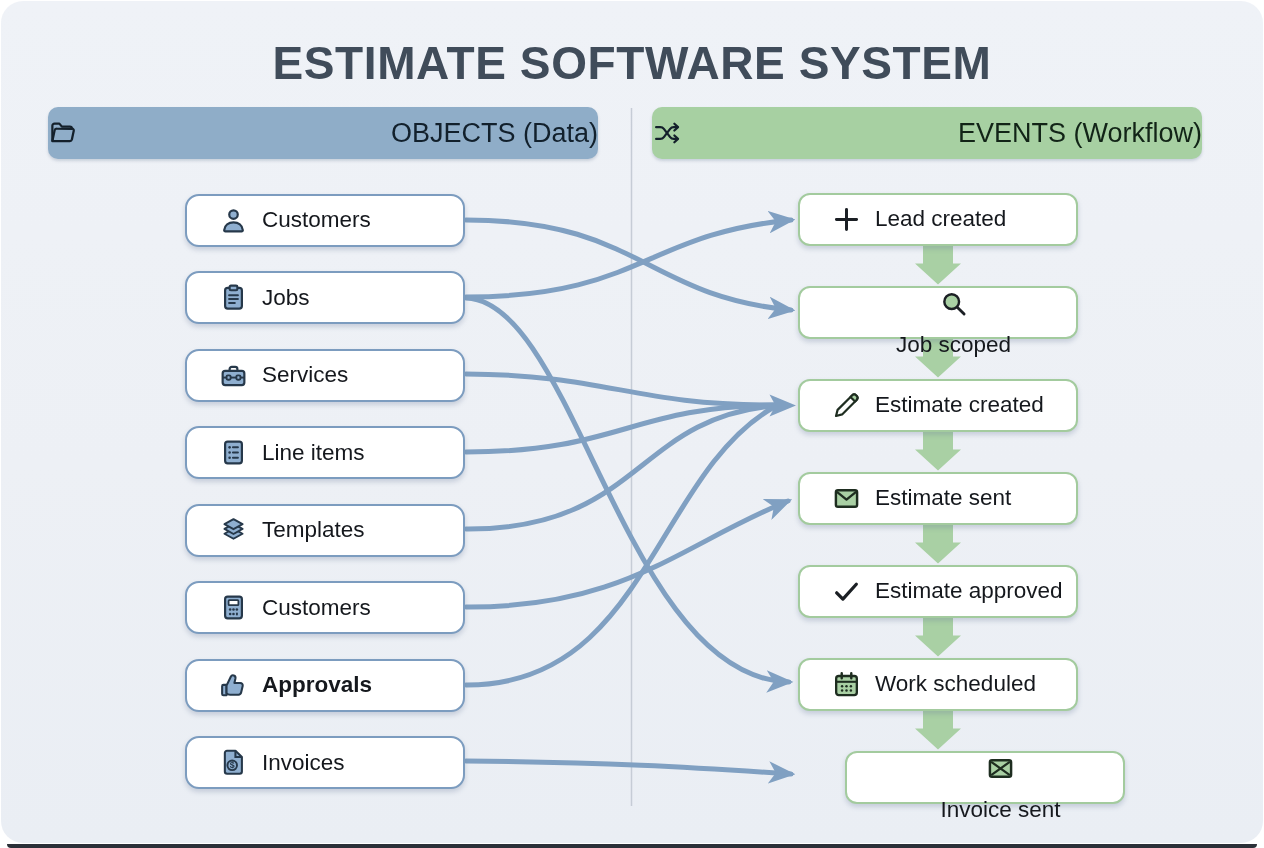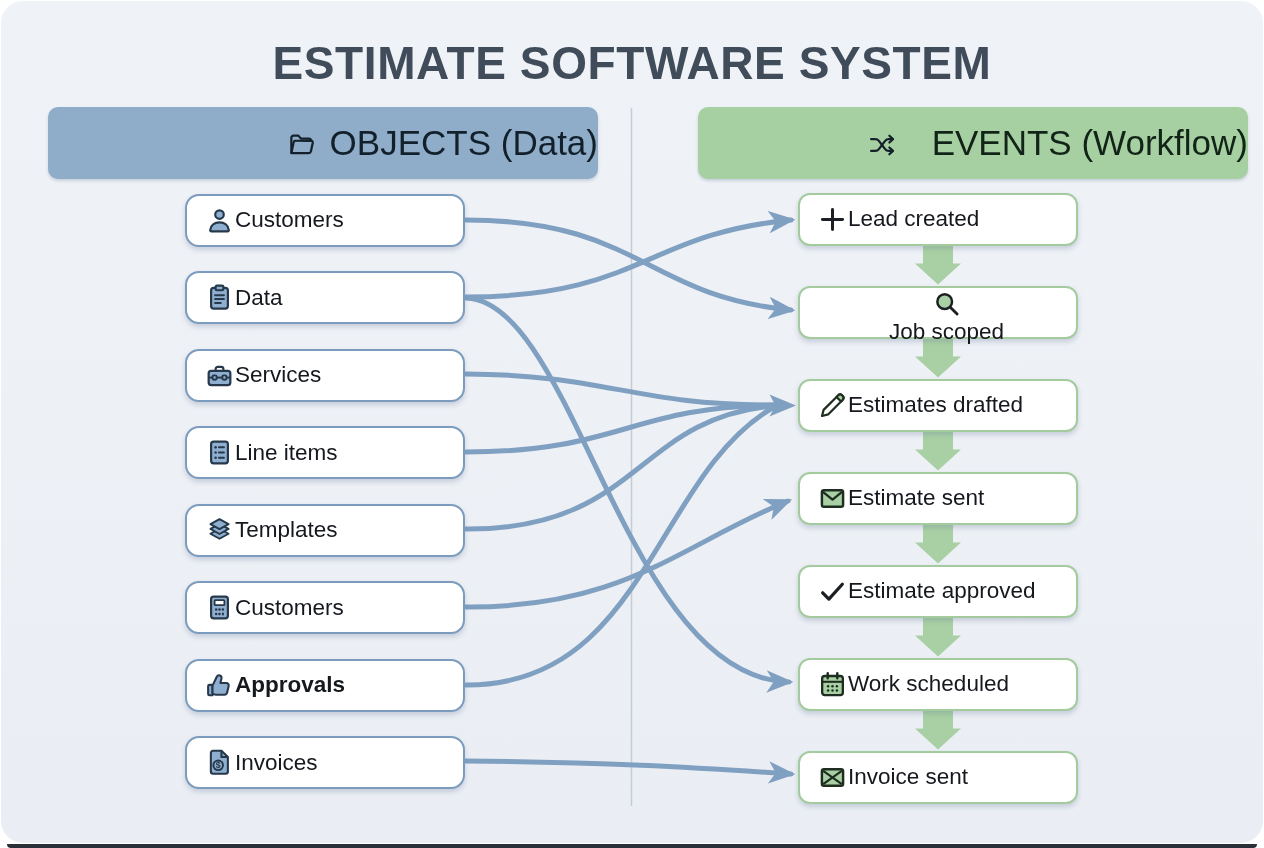--- a/index.html
+++ b/index.html
@@ -5,29 +5,29 @@
   html,body{margin:0;padding:0;background:#ffffff;}
   .stage{position:relative;width:1264px;height:848px;overflow:hidden;
          font-family:"Liberation Sans","DejaVu Sans",sans-serif;background:#fff;}
   .card{position:absolute;left:1px;top:1px;right:1px;bottom:5px;
         background:linear-gradient(180deg,#eff2f7 0%,#edf0f5 55%,#eaeef4 100%);
         border-radius:22px;}
   .bottom-edge{position:absolute;left:7px;right:7px;bottom:0;height:4px;
         background:#2b3038;border-radius:0 0 8px 8px;}
   .title{position:absolute;left:0;top:36px;width:100%;text-align:center;
         font-size:46px;font-weight:600;letter-spacing:.6px;color:#404c5a;z-index:3;}
-  .col-header{position:absolute;top:107px;width:550px;height:72px;border-radius:10px;
-        display:flex;align-items:center;justify-content:flex-end;gap:13px;
-        font-size:35px;font-weight:500;color:#12202c;z-index:3;
+  .col-header{position:absolute;top:107px;width:550px;height:52px;border-radius:10px;
+        display:flex;align-items:center;justify-content:space-between;gap:13px;
+        font-size:27px;font-weight:500;color:#12202c;z-index:3;
         box-shadow:0 2px 3px rgba(90,110,140,.25);}
   .objects-header{left:48px;background:#8fadc8;}
-  .events-header{left:698px;background:#a7d0a2;color:#122417;gap:35px;}
+  .events-header{left:652px;background:#a7d0a2;color:#122417;gap:35px;}
   .col-header .hico{width:30px;height:30px;display:block;}
   .node{position:absolute;width:280px;height:53px;box-sizing:border-box;background:#ffffff;
-        display:flex;align-items:center;padding-left:17px;z-index:2;
+        display:flex;align-items:center;gap:13px;padding-left:31px;z-index:2;
         font-size:22.5px;color:#15181d;
         box-shadow:0 3px 5px rgba(100,120,150,.28);}
   .obj-node{border:2.5px solid #7c9cbf;border-radius:14px;}
   .evt-node{border:2.5px solid #a3cb9e;border-radius:12px;}
   .node .ico{width:31px;height:31px;flex:0 0 31px;display:block;}
   .node .lbl{white-space:nowrap;}
   #connector-layer{position:absolute;left:0;top:0;z-index:1;}
 </style>
 </head>
 <body>
@@ -87,21 +87,21 @@
             <path d="M4.8 19.4c.4-3.7 3.4-5.9 7.2-5.9s6.8 2.2 7.2 5.9a.9.9 0 0 1-.9 1H5.7a.9.9 0 0 1-.9-1Z" fill="#8fafd0" stroke="#26384a" stroke-width="1.7" stroke-linejoin="round"></path>
           </svg></span>
         <span class="lbl">Customers</span>
       </div>
       <div class="node obj-node" style="left: 185px; top: 271px;">
         <span class="ico"><svg viewBox="0 0 24 24" width="100%" height="100%">
             <rect x="5.5" y="4.6" width="13" height="16" rx="2" fill="#8fafd0" stroke="#26384a" stroke-width="1.7"></rect>
             <rect x="9" y="2.8" width="6" height="3.6" rx="1" fill="#8fafd0" stroke="#26384a" stroke-width="1.7"></rect>
             <path d="M8.6 10.2h6.8M8.6 13.2h6.8M8.6 16.2h4.4" stroke="#26384a" stroke-width="1.6" stroke-linecap="round"></path>
           </svg></span>
-        <span class="lbl">Data</span>
+        <span class="lbl">Jobs</span>
       </div>
       <div class="node obj-node" style="left: 185px; top: 348.5px;">
         <span class="ico"><svg viewBox="0 0 24 24" width="100%" height="100%">
             <rect x="3.6" y="8.4" width="16.8" height="11" rx="2" fill="#8fafd0" stroke="#26384a" stroke-width="1.7"></rect>
             <path d="M9 8.2V7a1.7 1.7 0 0 1 1.7-1.7h2.6A1.7 1.7 0 0 1 15 7v1.2" fill="none" stroke="#26384a" stroke-width="1.7"></path>
             <path d="M3.6 13.6h16.8" stroke="#26384a" stroke-width="1.5"></path>
             <rect x="6.6" y="11.9" width="3.2" height="3.4" rx="1.1" fill="#8fafd0" stroke="#26384a" stroke-width="1.5"></rect>
             <rect x="14.2" y="11.9" width="3.2" height="3.4" rx="1.1" fill="#8fafd0" stroke="#26384a" stroke-width="1.5"></rect>
           </svg></span>
         <span class="lbl">Services</span>
@@ -166,21 +166,21 @@
             <circle cx="10.6" cy="10.6" r="5.7" fill="#a9d0a4" stroke="#1b1f24" stroke-width="1.9"></circle>
             <path d="M14.9 14.9 20.2 20.2" stroke="#1b1f24" stroke-width="2.2" stroke-linecap="round"></path>
           </svg></span>
         <span class="lbl">Job scoped</span>
       </div>
       <div class="node evt-node" style="left: 798px; top: 378.5px;">
         <span class="ico"><svg viewBox="0 0 24 24" width="100%" height="100%">
             <path d="M3.9 20.1l1.2-4.7L16.3 4.2a2.3 2.3 0 0 1 3.2 0l.3.3a2.3 2.3 0 0 1 0 3.2L8.6 18.9Z" fill="#fcfdfc" stroke="#1e2d20" stroke-width="1.7" stroke-linejoin="round"></path>
             <path d="M15.1 5.4l3.5 3.5 1.2-1.2a2.3 2.3 0 0 0 0-3.2l-.3-.3a2.3 2.3 0 0 0-3.2 0Z" fill="#a9d0a4" stroke="#1e2d20" stroke-width="1.7" stroke-linejoin="round"></path>
           </svg></span>
-        <span class="lbl">Estimates drafted</span>
+        <span class="lbl">Estimate created</span>
       </div>
       <div class="node evt-node" style="left: 798px; top: 471.5px;">
         <span class="ico"><svg viewBox="0 0 24 24" width="100%" height="100%">
             <rect x="3.8" y="5.6" width="16.4" height="12.8" rx="1.6" fill="#a9d0a4" stroke="#1e2d20" stroke-width="1.9"></rect>
             <path d="M4.6 6.8 12 12.8 19.4 6.8" fill="none" stroke="#1e2d20" stroke-width="1.8" stroke-linejoin="round"></path>
           </svg></span>
         <span class="lbl">Estimate sent</span>
       </div>
       <div class="node evt-node" style="left: 798px; top: 564.5px;">
         <span class="ico"><svg viewBox="0 0 24 24" width="100%" height="100%">
@@ -197,21 +197,21 @@
               <circle cx="8.6" cy="13.4" r=".95"></circle>
               <circle cx="12" cy="13.4" r=".95"></circle>
               <circle cx="15.4" cy="13.4" r=".95"></circle>
               <circle cx="8.6" cy="16.7" r=".95"></circle>
               <circle cx="12" cy="16.7" r=".95"></circle>
               <circle cx="15.4" cy="16.7" r=".95"></circle>
             </g>
           </svg></span>
         <span class="lbl">Work scheduled</span>
       </div>
-      <div class="node evt-node" style="left: 798px; top: 750.5px;">
+      <div class="node evt-node" style="left: 845px; top: 750.5px; flex-direction: column;">
         <span class="ico"><svg viewBox="0 0 24 24" width="100%" height="100%">
             <rect x="3.8" y="5.6" width="16.4" height="12.8" rx="1.6" fill="#a9d0a4" stroke="#1e2d20" stroke-width="1.9"></rect>
             <path d="M4.8 6.8 19.2 17.2M19.2 6.8 4.8 17.2" fill="none" stroke="#1e2d20" stroke-width="1.7"></path>
           </svg></span>
         <span class="lbl">Invoice sent</span>
       </div>
     </div>
 
   <div class="bottom-edge"></div>
 </div>

